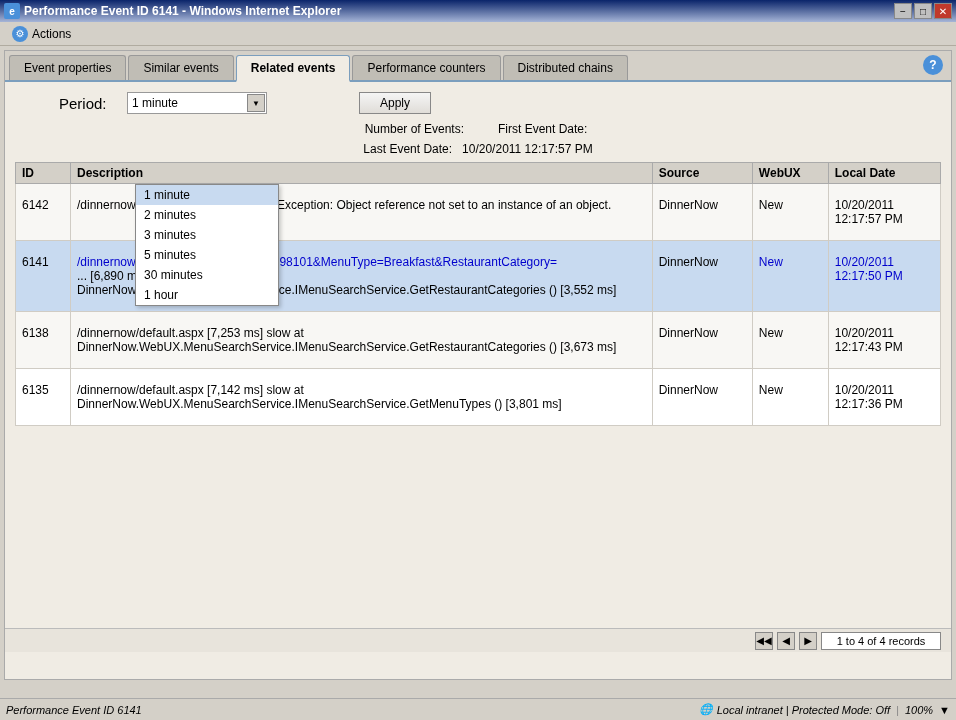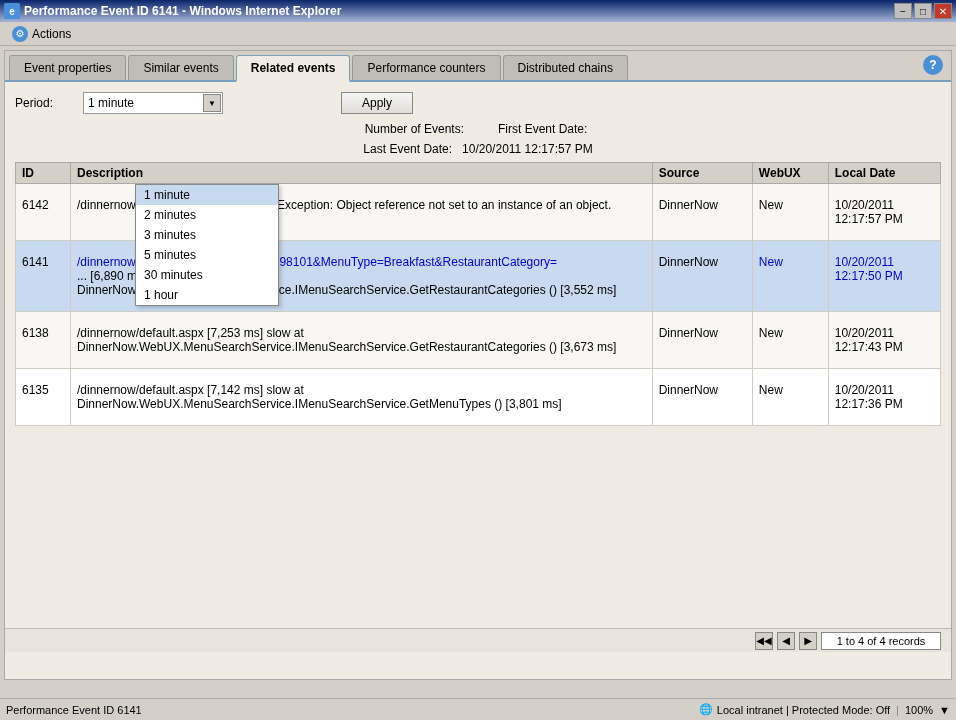--- a/index.html
+++ b/index.html
@@ -143,23 +143,24 @@
     }
 
     
     .period-row {
       display: flex;
       align-items: center;
       gap: 8px;
       margin-bottom: 8px;
     }
     .period-label {
-      font-size: 12px;
+      font-size: 15px;
       color: #000;
       min-width: 60px;
+      margin-left: 44px;
     }
     .period-select-wrapper {
       position: relative;
       display: inline-block;
     }
     .period-select {
       width: 140px;
       height: 22px;
       border: 1px solid #999;
       background: white;
@@ -179,21 +180,21 @@
       pointer-events: none;
       font-size: 8px;
     }
     .apply-btn {
       background: linear-gradient(to bottom, #f5f5f5, #e0ddd8);
       border: 1px solid #888;
       padding: 3px 20px;
       height: 22px;
       cursor: pointer;
       font-size: 12px;
-      margin-left: 110px;
+      margin-left: 84px;
     }
 
     
     .dropdown-overlay {
       position: absolute;
       top: 102px;
       left: 130px;
       width: 144px;
       background: white;
       border: 1px solid #888;
@@ -256,20 +257,21 @@
       position: absolute;
       bottom: 0; left: 0; right: 0;
       height: 22px;
       background: #d4d0c8;
       border-top: 1px solid #aaa;
       display: flex;
       align-items: center;
       justify-content: space-between;
       padding: 0 6px;
       font-size: 11px;
+      font-style: italic;
     }
     .status-left { color: #000; }
     .status-right { display: flex; align-items: center; gap: 6px; }
     .status-zone { display: flex; align-items: center; gap: 4px; }
     .status-sep { color: #888; }
 
     
     .pagination-bar {
       position: absolute;
       bottom: 26px;

